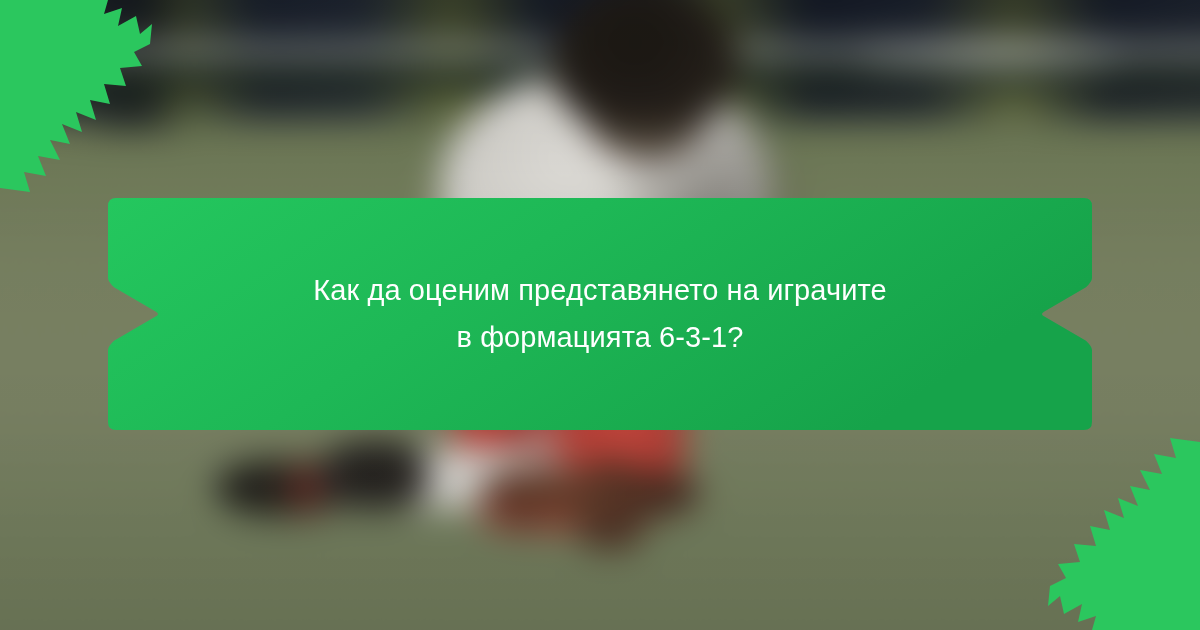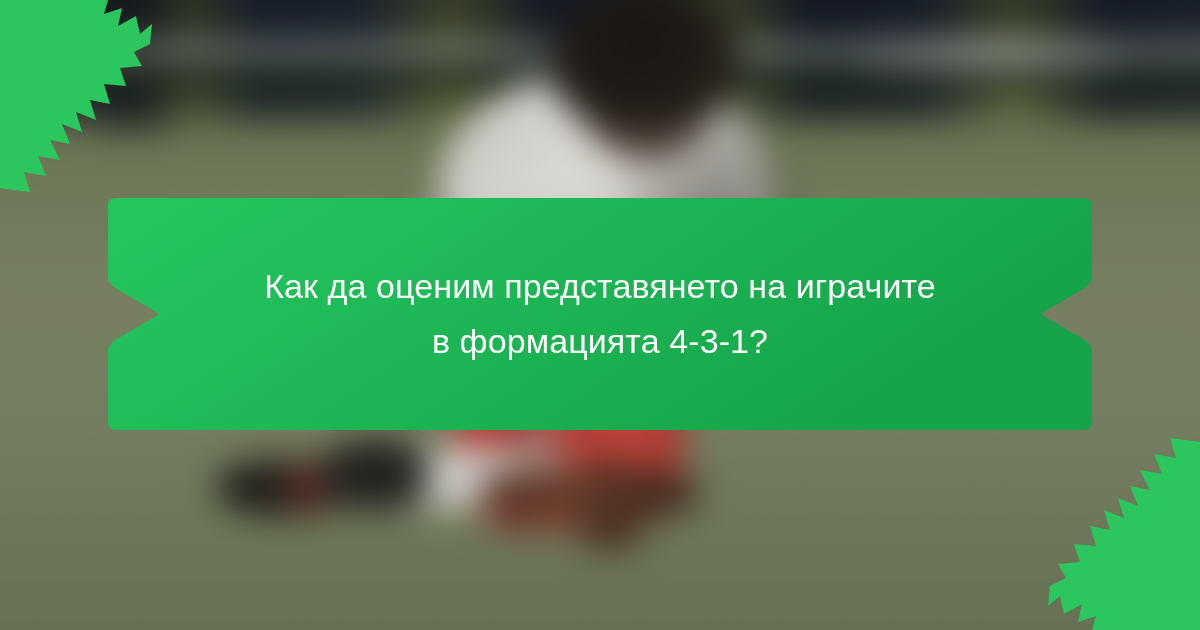--- a/index.html
+++ b/index.html
@@ -281,21 +281,21 @@
   }
   .banner-text {
     position: absolute;
     inset: 0;
     display: flex;
     flex-direction: column;
     align-items: center;
     justify-content: center;
     text-align: center;
     color: #ffffff;
-    font-size: 34px;
+    font-size: 29px;
     line-height: 1.62;
     font-weight: 400;
     letter-spacing: 0.1px;
     padding: 0 180px;
     box-sizing: border-box;
     -webkit-font-smoothing: antialiased;
   }
   .banner-text .line { display: block; white-space: nowrap; }
 </style>
 </head>
@@ -360,17 +360,17 @@
       <path d="M984,0 L984,232 L936,232 Q932,232 936,228 L981,148 Q984,144 981,140
                L936,60 Q932,56 936,52 L981,4 Q984,0 980,0 Z" fill="none"></path>
     </svg>
 
     <svg class="banner-svg" viewBox="0 0 984 232" preserveAspectRatio="none" style="pointer-events:none;">
       <path d="M984,0 L984,232 L936,232 L984,232 Z" fill="none"></path>
     </svg>
 
     <div class="banner-text">
       <span class="line">Как да оценим представянето на играчите</span>
-      <span class="line">в формацията 4-3-1?</span>
+      <span class="line">в формацията 6-3-1?</span>
     </div>
   </div>
 
 </div>
 
 </body></html>

